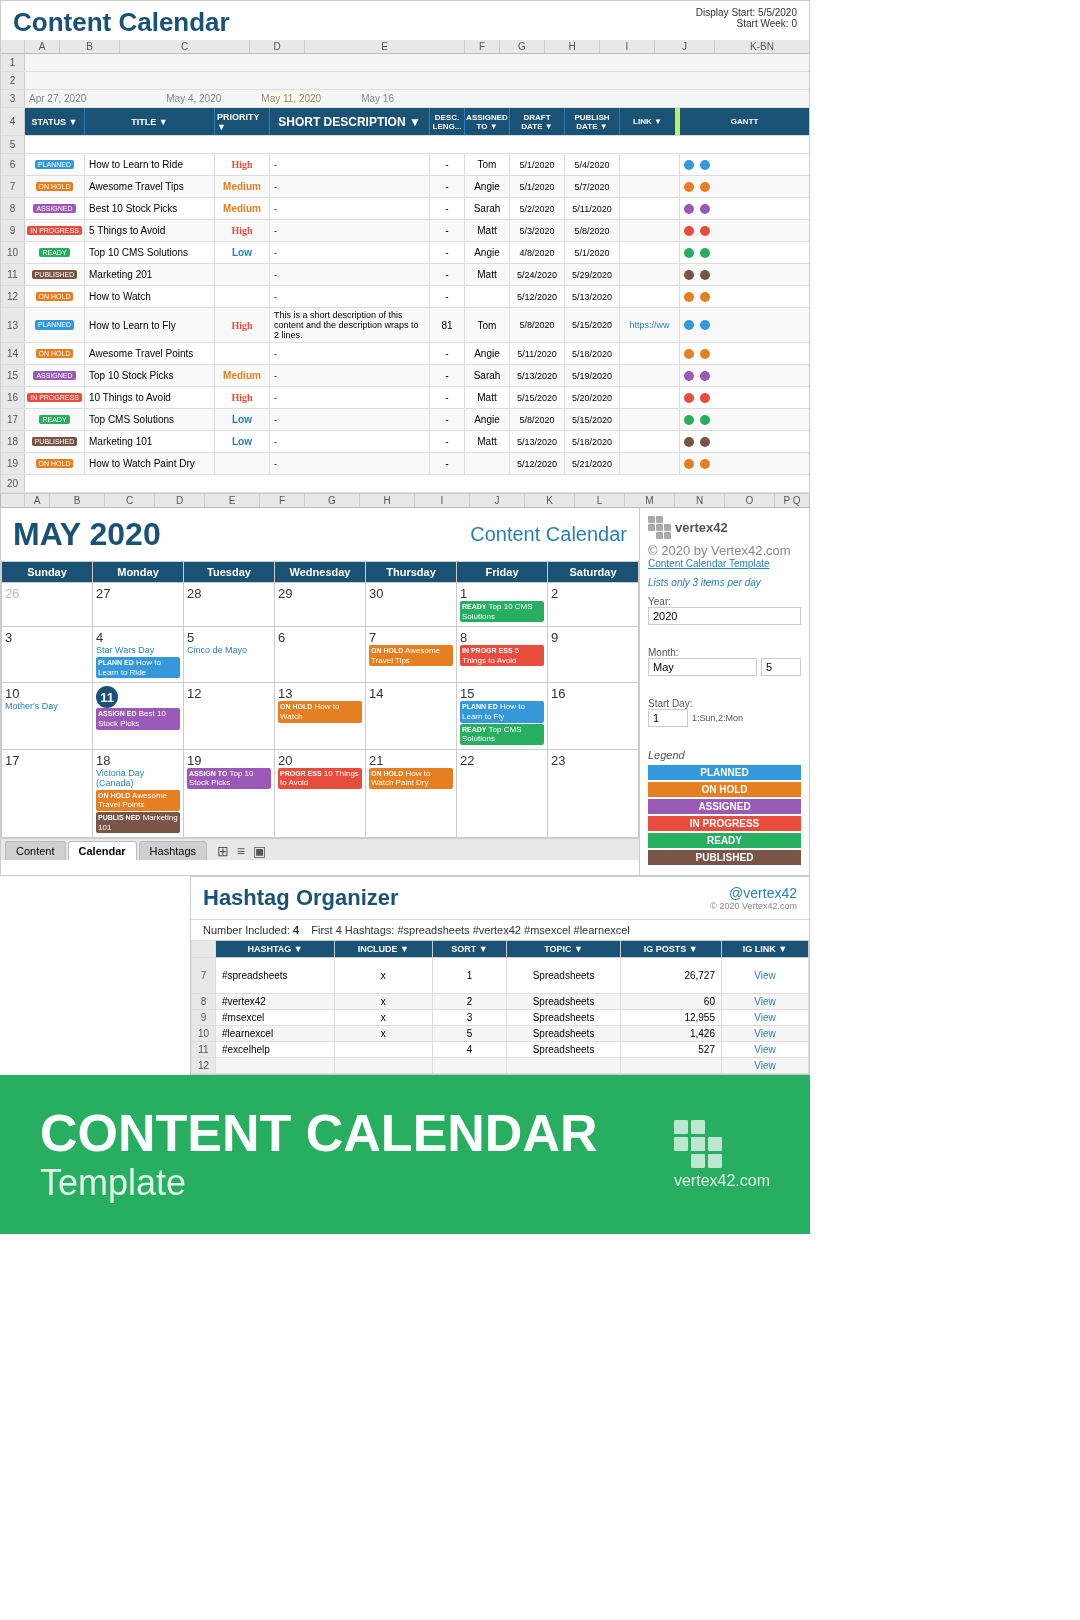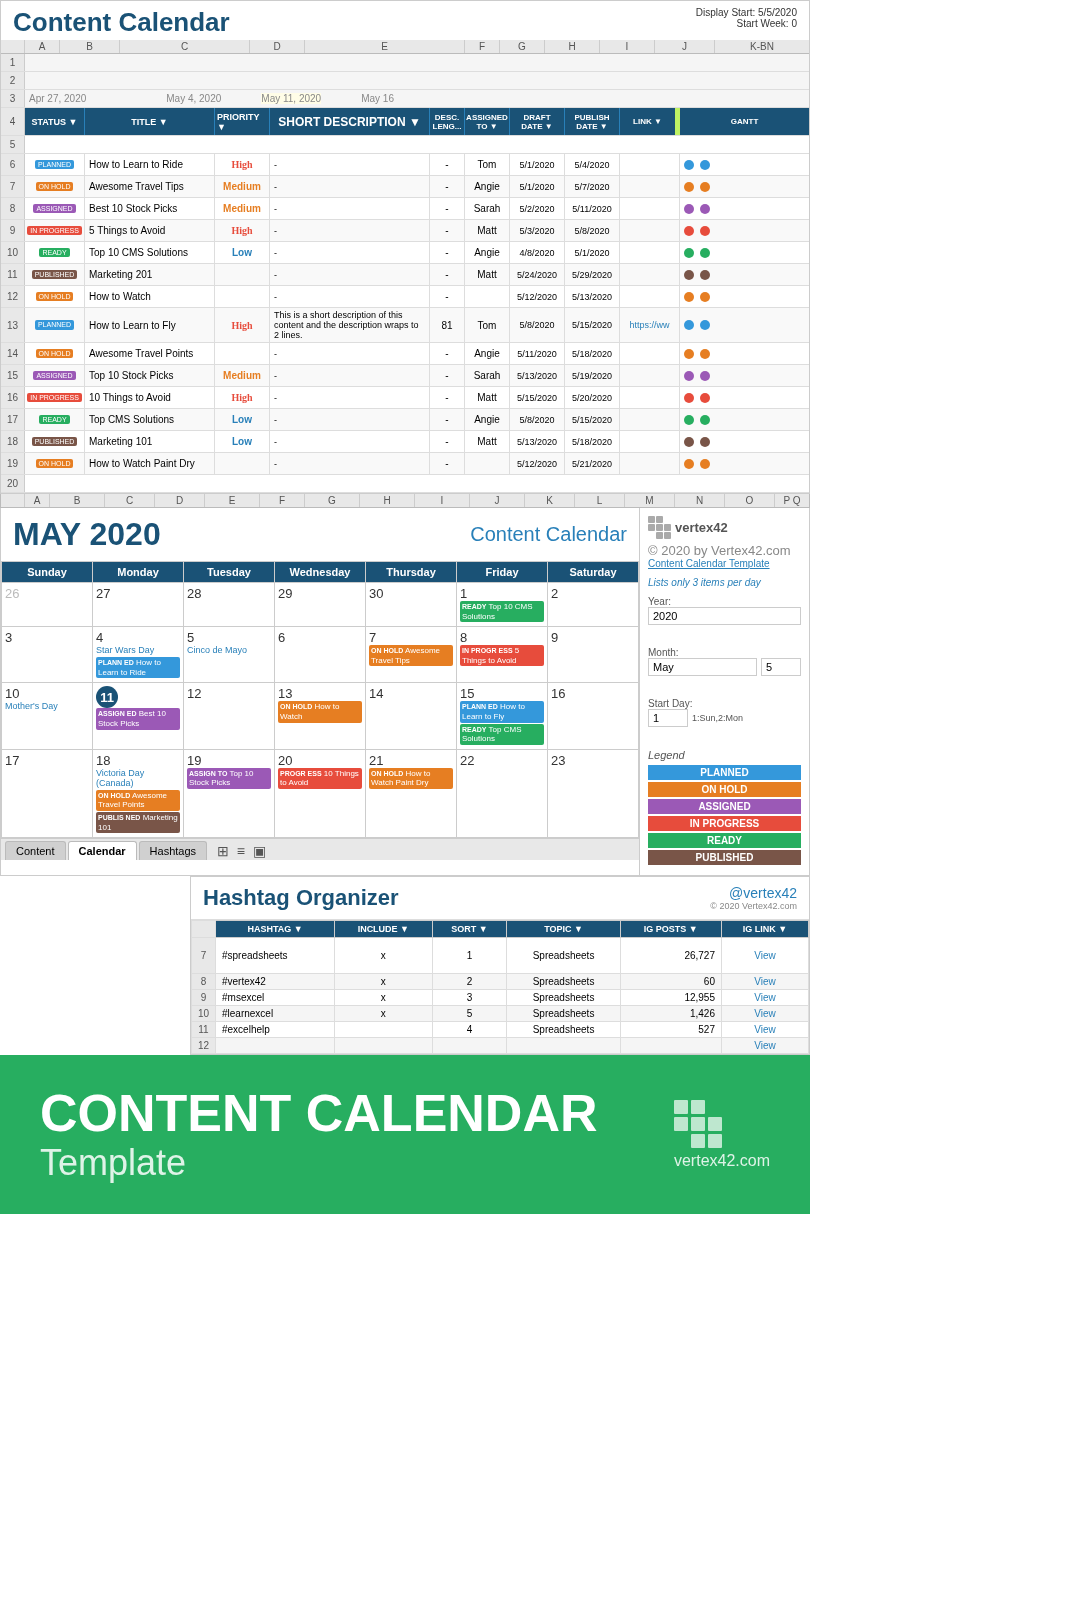--- a/index.html
+++ b/index.html
@@ -816,20 +816,27 @@
 </div>
 
 <div style="position:relative;">
   <div class="hashtag-section" style="margin:0 0 0 190px; border:1px solid #ccc;">
     <div class="ht-header">
       <div class="ht-title">Hashtag Organizer</div>
       <div style="text-align:right;">
         <div class="ht-handle">@vertex42</div>
         <div class="ht-copy">© 2020 Vertex42.com</div>
       </div>
+    </div>
+    <div class="ht-info">
+      <span>Number Included:</span>
+      <strong>4</strong>
+      &nbsp;&nbsp;
+      <span>First 4 Hashtags:</span>
+      <span>#spreadsheets #vertex42 #msexcel #learnexcel</span>
     </div>
 
     <table style="width:100%; border-collapse:collapse; font-size:10px;">
       <thead>
         <tr>
           <td style="width:24px;background:#e8e8e8;border:1px solid #ddd;text-align:center;font-size:10px;"></td>
           <th style="background:#1a5276;color:#fff;padding:3px 6px;border:1px solid #ccc;text-align:center;font-size:9px;">HASHTAG ▼</th>
           <th style="background:#1a5276;color:#fff;padding:3px 6px;border:1px solid #ccc;text-align:center;font-size:9px;">INCLUDE ▼</th>
           <th style="background:#1a5276;color:#fff;padding:3px 6px;border:1px solid #ccc;text-align:center;font-size:9px;">SORT ▼</th>
           <th style="background:#1a5276;color:#fff;padding:3px 6px;border:1px solid #ccc;text-align:center;font-size:9px;">TOPIC ▼</th>

